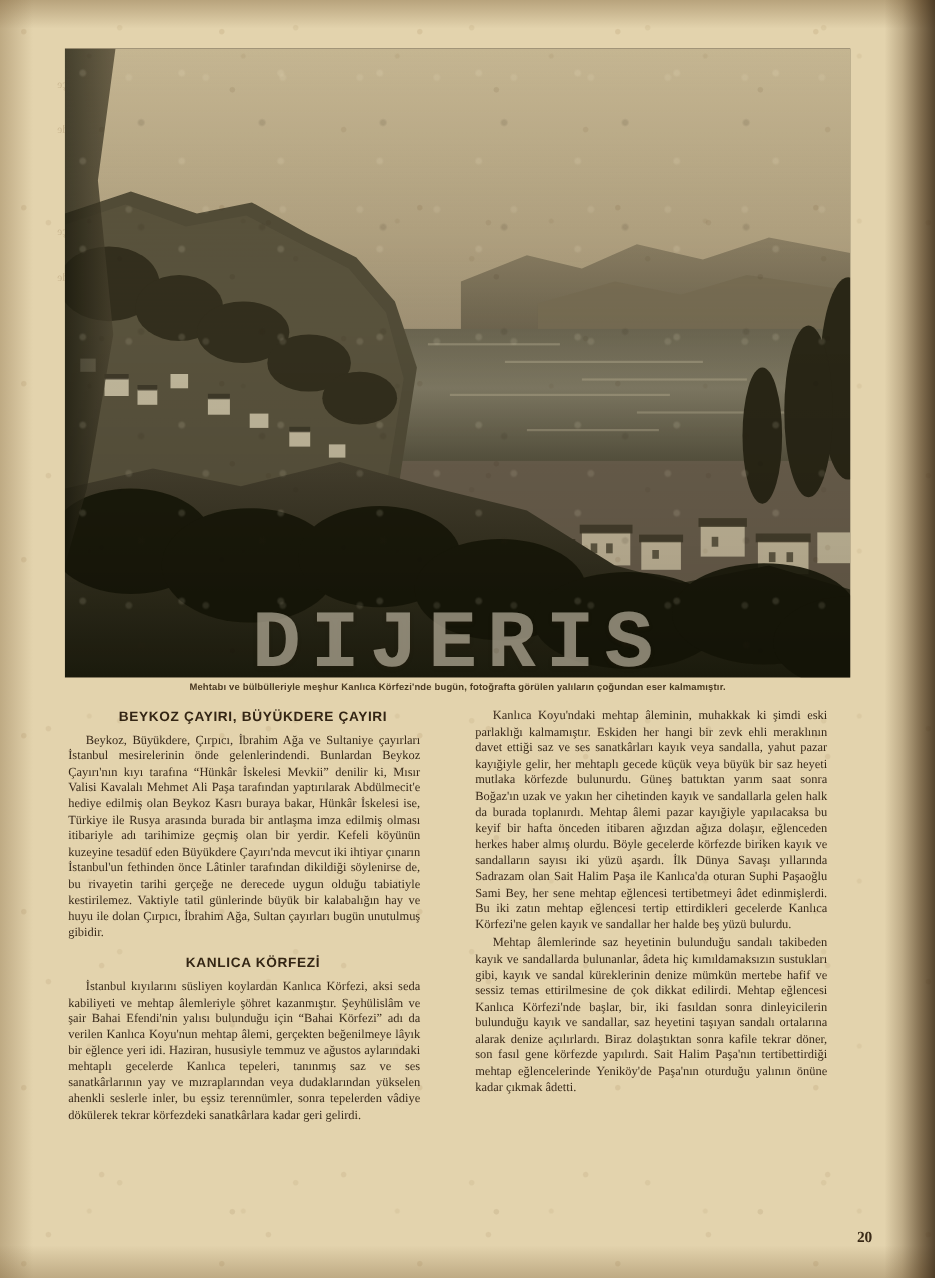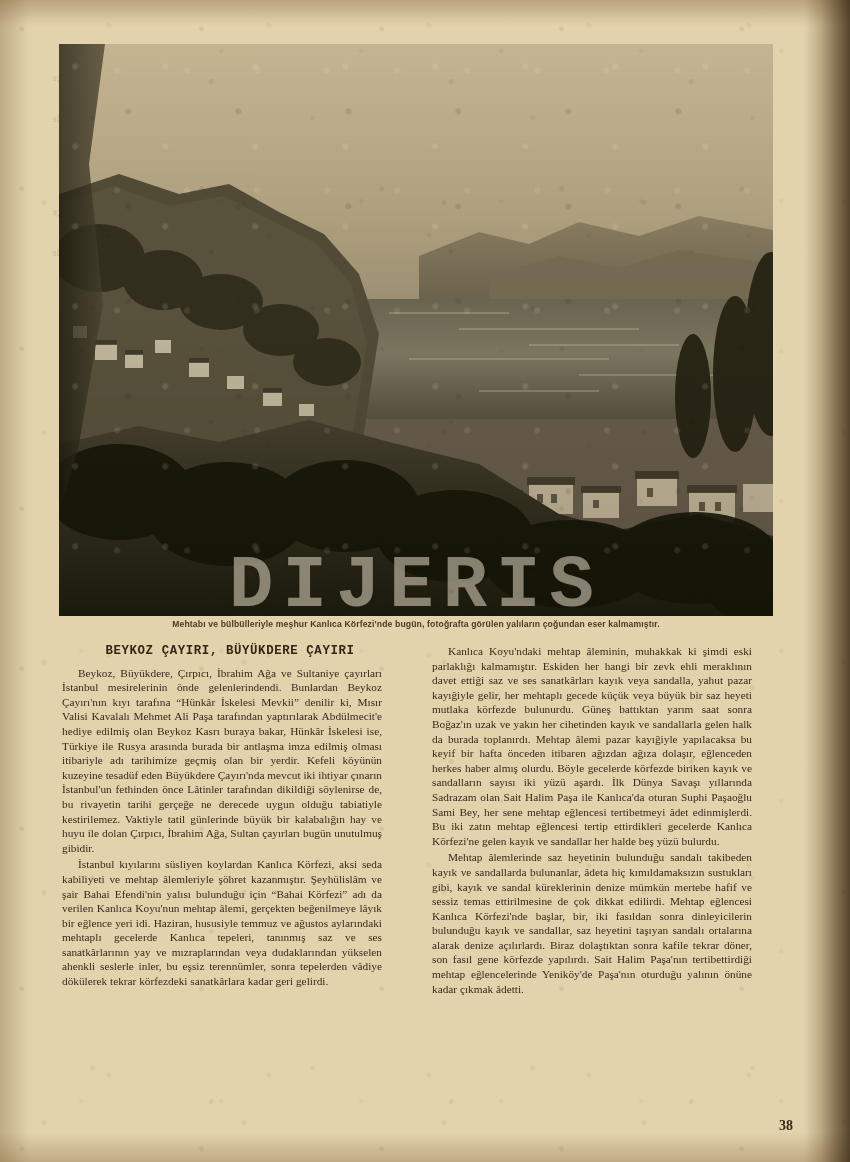--- a/index.html
+++ b/index.html
@@ -157,21 +157,21 @@
     text-align: justify;
     font-family: "Liberation Serif", serif;
   }
   .col p {
     margin: 0 16px 0 0;
     text-indent: 16px;
     hyphens: auto;
   }
   .col p + p { margin-top: 2px; }
   h2.head {
-    font-family: Liberation Mono, monospace;
+    font-family: Liberation Sans, sans-serif;
     font-size: 12.4px;
     font-weight: bold;
     text-align: center;
     letter-spacing: .6px;
     margin: 0 0 7px 0;
     color: #33251400;
     color: #332514;
   }
   h2.head.second { margin-top: 13px; margin-bottom: 7px; }
 
@@ -320,28 +320,29 @@
     </div>
     <div id="watermark">DIJERIS</div>
   </div>
 
   <div id="caption">Mehtabı ve bülbülleriyle meşhur Kanlıca Körfezi'nde bugün, fotoğrafta görülen yalıların çoğundan eser kalmamıştır.</div>
 
   <div id="columns">
     <div class="col">
       <h2 class="head">BEYKOZ ÇAYIRI, BÜYÜKDERE ÇAYIRI</h2>
       <p>Beykoz, Büyükdere, Çırpıcı, İbrahim Ağa ve Sultaniye çayırları İstanbul mesirelerinin önde gelenlerindendi. Bunlardan Beykoz Çayırı'nın kıyı tarafına “Hünkâr İskelesi Mevkii” denilir ki, Mısır Valisi Kavalalı Mehmet Ali Paşa tarafından yaptırılarak Abdülmecit'e hediye edilmiş olan Beykoz Kasrı buraya bakar, Hünkâr İskelesi ise, Türkiye ile Rusya arasında burada bir antlaşma imza edilmiş olması itibariyle adı tarihimize geçmiş olan bir yerdir. Kefeli köyünün kuzeyine tesadüf eden Büyükdere Çayırı'nda mevcut iki ihtiyar çınarın İstanbul'un fethinden önce Lâtinler tarafından dikildiği söylenirse de, bu rivayetin tarihi gerçeğe ne derecede uygun olduğu tabiatiyle kestirilemez. Vaktiyle tatil günlerinde büyük bir kalabalığın hay ve huyu ile dolan Çırpıcı, İbrahim Ağa, Sultan çayırları bugün unutulmuş gibidir.</p>
+      <h2 class="head second">KANLICA KÖRFEZİ</h2>
       <p>İstanbul kıyılarını süsliyen koylardan Kanlıca Körfezi, aksi seda kabiliyeti ve mehtap âlemleriyle şöhret kazanmıştır. Şeyhülislâm ve şair Bahai Efendi'nin yalısı bulunduğu için “Bahai Körfezi” adı da verilen Kanlıca Koyu'nun mehtap âlemi, gerçekten beğenilmeye lâyık bir eğlence yeri idi. Haziran, hususiyle temmuz ve ağustos aylarındaki mehtaplı gecelerde Kanlıca tepeleri, tanınmış saz ve ses sanatkârlarının yay ve mızraplarından veya dudaklarından yükselen ahenkli seslerle inler, bu eşsiz terennümler, sonra tepelerden vâdiye dökülerek tekrar körfezdeki sanatkârlara kadar geri gelirdi.</p>
     </div>
     <div class="col">
       <p>Kanlıca Koyu'ndaki mehtap âleminin, muhakkak ki şimdi eski parlaklığı kalmamıştır. Eskiden her hangi bir zevk ehli meraklının davet ettiği saz ve ses sanatkârları kayık veya sandalla, yahut pazar kayığiyle gelir, her mehtaplı gecede küçük veya büyük bir saz heyeti mutlaka körfezde bulunurdu. Güneş battıktan yarım saat sonra Boğaz'ın uzak ve yakın her cihetinden kayık ve sandallarla gelen halk da burada toplanırdı. Mehtap âlemi pazar kayığiyle yapılacaksa bu keyif bir hafta önceden itibaren ağızdan ağıza dolaşır, eğlenceden herkes haber almış olurdu. Böyle gecelerde körfezde biriken kayık ve sandalların sayısı iki yüzü aşardı. İlk Dünya Savaşı yıllarında Sadrazam olan Sait Halim Paşa ile Kanlıca'da oturan Suphi Paşaoğlu Sami Bey, her sene mehtap eğlencesi tertibetmeyi âdet edinmişlerdi. Bu iki zatın mehtap eğlencesi tertip ettirdikleri gecelerde Kanlıca Körfezi'ne gelen kayık ve sandallar her halde beş yüzü bulurdu.</p>
       <p>Mehtap âlemlerinde saz heyetinin bulunduğu sandalı takibeden kayık ve sandallarda bulunanlar, âdeta hiç kımıldamaksızın sustukları gibi, kayık ve sandal küreklerinin denize mümkün mertebe hafif ve sessiz temas ettirilmesine de çok dikkat edilirdi. Mehtap eğlencesi Kanlıca Körfezi'nde başlar, bir, iki fasıldan sonra dinleyicilerin bulunduğu kayık ve sandallar, saz heyetini taşıyan sandalı ortalarına alarak denize açılırlardı. Biraz dolaştıktan sonra kafile tekrar döner, son fasıl gene körfezde yapılırdı. Sait Halim Paşa'nın tertibettirdiği mehtap eğlencelerinde Yeniköy'de Paşa'nın oturduğu yalının önüne kadar çıkmak âdetti.</p>
     </div>
   </div>
 
-  <div id="page-number">38</div>
+  <div id="page-number">20</div>
 
   <div id="grain"></div>
   <div id="edge-top"></div>
   <div id="edge-left"></div>
   <div id="edge-bottom"></div>
   <div id="gutter"></div>
 </div>
 
 </body></html>

